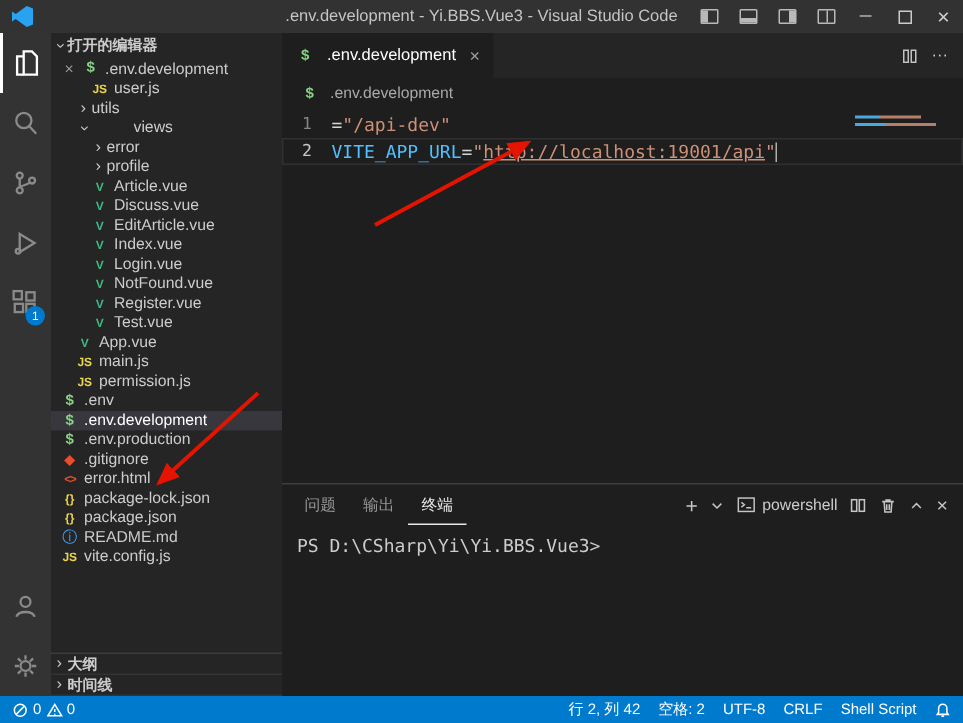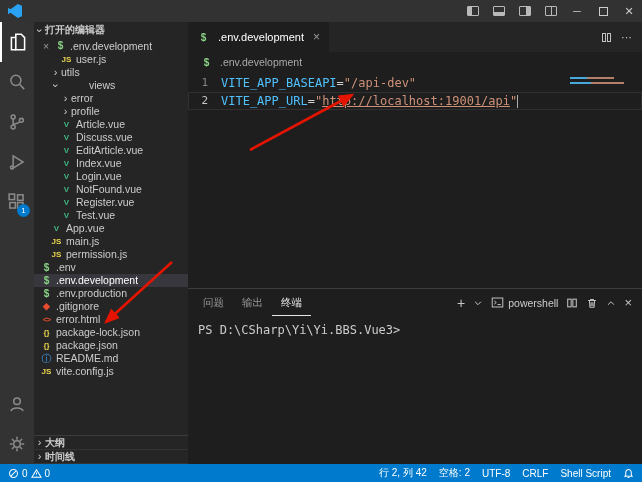--- a/index.html
+++ b/index.html
@@ -79,21 +79,21 @@
   .tok-var { color:#4fc1ff; }
   .tok-op  { color:#d4d4d4; }
   .tok-str { color:#ce9178; }
   .tok-link{ color:#ce9178; text-decoration:underline; }
   .cursor  { display:inline-block; width:1px; height:13px; background:#aeafad; vertical-align:-2px; }
   .minimap { position:absolute; top:5px; right:14px; width:58px; }
   .mm-line { height:2px; margin-bottom:3px; opacity:.85;
              background:linear-gradient(90deg,#4fc1ff 0 38%,#ce9178 38% 100%); }
 
   
-  .panel { height:176px; border-top:1px solid #3d3d3d; display:flex; flex-direction:column; flex-shrink:0; }
+  .panel { height:142px; border-top:1px solid #3d3d3d; display:flex; flex-direction:column; flex-shrink:0; }
   .panel-header { height:27px; display:flex; align-items:stretch; padding:0 10px 0 6px; flex-shrink:0; }
   .panel-tab { padding:0 9px; display:flex; align-items:center; font-size:10.5px; color:#969696; cursor:pointer; }
   .panel-tab.active { color:#e7e7e7; box-shadow:inset 0 -1px 0 #e7e7e7; }
   .panel-actions { margin-left:auto; display:flex; align-items:center; gap:8px; color:#c5c5c5; }
   .pa-ico { display:flex; align-items:center; }
   .pa-stroke { stroke:#c5c5c5; fill:none; stroke-width:1.2; }
   .shell-label { display:flex; align-items:center; gap:4px; font-size:10.5px; color:#cccccc; }
   .terminal { flex:1; padding:7px 0 0 10px; font-family:"DejaVu Sans Mono", monospace; font-size:12px; color:#cccccc; }
 
   
@@ -106,20 +106,21 @@
   
   .annotations { position:absolute; inset:0; width:642px; height:482px; pointer-events:none; z-index:50; }
 </style>
 </head>
 <body>
 
 <div class="window">
 
   <div class="titlebar">
     <div class="tb-logo"></div>
+    <div class="tb-title">.env.development - Yi.BBS.Vue3 - Visual Studio Code</div>
     <div class="tb-controls">
       <div class="tb-btn">
           <span class="wc-ico wc-left">
             <i></i>
           </span>
         </div>
       <div class="tb-btn">
           <span class="wc-ico wc-bottom">
             <i></i>
           </span>
@@ -339,21 +340,20 @@
       </div>
 
       <div class="breadcrumb">
         <span class="file-icon icon-env">$</span>
         <span>.env.development</span>
       </div>
 
       <div class="code">
         <div class="code-line">
           <span class="line-num">1</span>
-          <span class="tok-var">VITE_APP_BASEAPI</span>
             <span class="tok-op">=</span>
             <span class="tok-str">"/api-dev"</span>
         </div>
         <div class="code-line current">
           <span class="line-num">2</span>
           <span class="tok-var">VITE_APP_URL</span>
             <span class="tok-op">=</span>
             <span class="tok-str">"</span>
             <span class="tok-link">http://localhost:19001/api</span>
             <span class="tok-str">"</span>

